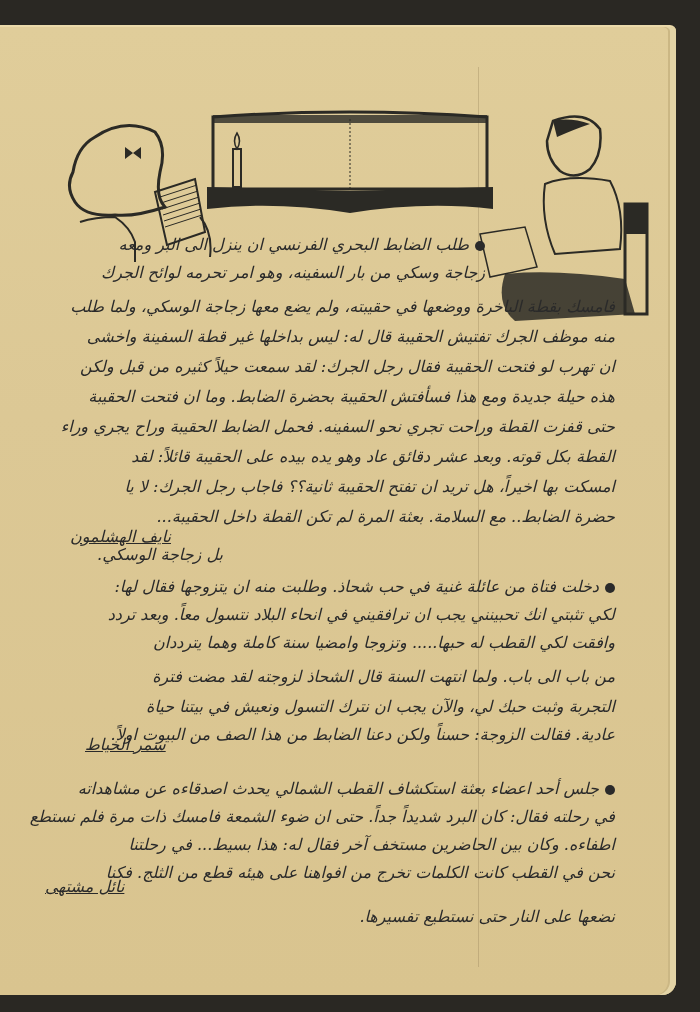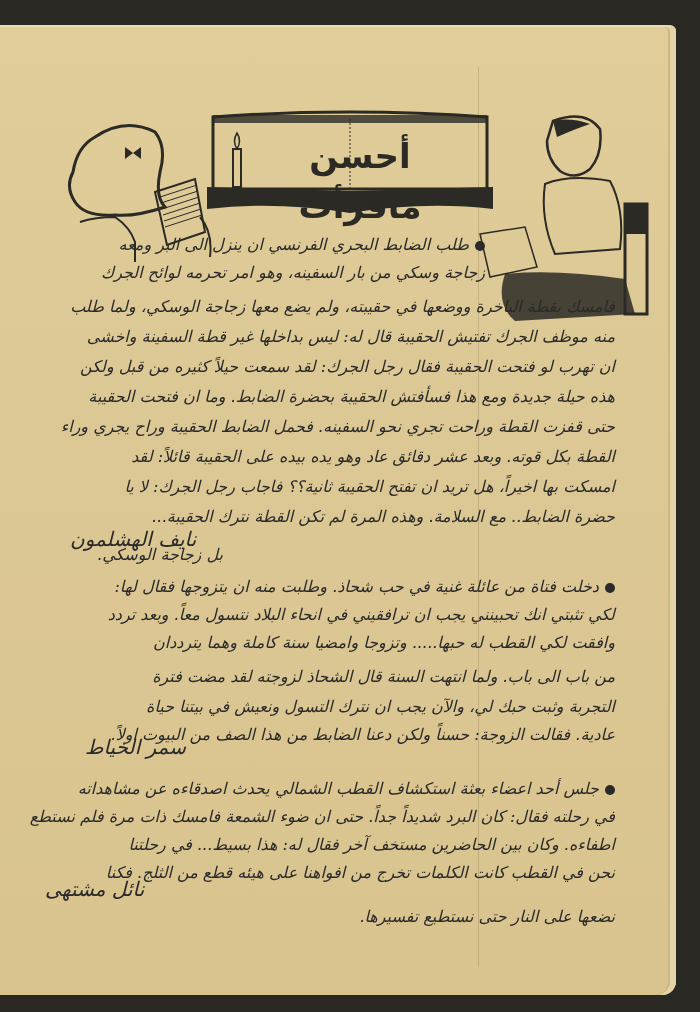--- a/index.html
+++ b/index.html
@@ -29,41 +29,40 @@
     }
     .illus-girl { position: absolute; left: 55px; top: 90px; width: 165px; height: 145px; }
     .illus-boy  { position: absolute; left: 475px; top: 82px; width: 180px; height: 215px; }
     .body-text {
       position: absolute; direction: rtl; text-align: right;
       font-family: "DejaVu Serif", serif; font-style: italic;
       color: #2a2a2a; font-size: 16px;
     }
     .line { position: absolute; right: 0; white-space: nowrap; }
     .bullet { display: inline-block; width: 10px; height: 10px; border-radius: 50%; background: #2a2a2a; margin-left: 6px; vertical-align: middle; }
-    .signature { position: absolute; direction: rtl; font-family: "DejaVu Serif", serif; font-style: italic; font-size: 20px; color: #2a2a2a; white-space: nowrap; }
+    .signature { position: absolute; direction: rtl; font-family: "DejaVu Serif", serif; font-style: italic; font-size: 16px; color: #2a2a2a; white-space: nowrap; text-decoration: underline; }
     .page-number { position: absolute; left: 300px; top: 940px; width: 60px; text-align: center; font-family: "DejaVu Sans", sans-serif; font-size: 22px; color: #2a2a2a; margin-top: 44px; }
   </style>
 </head>
 <body>
 
 <div class="page">
   <div class="fold"></div>
 
   <svg class="title-book" viewBox="0 0 290 105">
     <path d="M8 8 Q145 -2 282 8 L282 80 L8 80 Z" fill="none" stroke="#2b2a25" stroke-width="3"></path>
     <rect x="8" y="6" width="274" height="8" fill="#2b2a25" opacity="0.8"></rect>
     <path d="M2 78 L145 82 L288 78 L288 100 Q220 92 145 104 Q70 92 2 100 Z" fill="#2b2a25"></path>
     <line x1="145" y1="10" x2="145" y2="82" stroke="#2b2a25" stroke-width="1" stroke-dasharray="2 2"></line>
     <line x1="2" y1="84" x2="30" y2="84" stroke="#2b2a25" stroke-width="2"></line>
     <line x1="260" y1="84" x2="288" y2="84" stroke="#2b2a25" stroke-width="2"></line>
 
     <rect x="28" y="40" width="8" height="38" fill="none" stroke="#2b2a25" stroke-width="2"></rect>
     <path d="M32 24 Q27 32 32 40 Q37 32 32 24 Z" fill="none" stroke="#2b2a25" stroke-width="1.5"></path>
   </svg>
-  <div class="title-text">أحسن ماقرأت</div>
 
   <svg class="illus-girl" viewBox="0 0 165 145">
     <path d="M40 20 Q70 0 100 15 Q112 30 105 55 Q100 80 110 90 Q80 100 60 98 Q30 100 20 85 Q10 70 18 55 Q22 30 40 20 Z" fill="none" stroke="#2b2a25" stroke-width="3"></path>
     <path d="M70 30 L78 36 L70 42 Z M86 30 L78 36 L86 42 Z" fill="#2b2a25"></path>
     <path d="M25 105 Q40 100 60 100 Q75 110 80 125 L80 145" fill="none" stroke="#2b2a25" stroke-width="2"></path>
     <path d="M100 75 L140 62 L150 115 L112 128 Z" fill="none" stroke="#2b2a25" stroke-width="2"></path>
     <path d="M105 80 L142 68 M106 86 L143 74 M107 92 L144 80 M108 98 L145 86 M109 104 L146 92 M110 110 L147 98" stroke="#2b2a25" stroke-width="1"></path>
     <path d="M145 100 Q158 115 155 140" fill="none" stroke="#2b2a25" stroke-width="2"></path>
   </svg>
 
@@ -80,21 +79,21 @@
   <div class="body-text" style="left:60px; top:208px; width:555px; height:330px;">
     <div class="line" style="top:0; right:130px;"><span class="bullet"></span><span>طلب الضابط البحري الفرنسي ان ينزل الى البر ومعه</span></div>
     <div class="line" style="top:28px; right:130px;">زجاجة وسكي من بار السفينه، وهو امر تحرمه لوائح الجرك</div>
     <div class="line" style="top:62px;">فامسك بقطة الباخرة ووضعها في حقيبته، ولم يضع معها زجاجة الوسكي، ولما طلب</div>
     <div class="line" style="top:92px;">منه موظف الجرك تفتيش الحقيبة قال له: ليس بداخلها غير قطة السفينة واخشى</div>
     <div class="line" style="top:122px;">ان تهرب لو فتحت الحقيبة فقال رجل الجرك: لقد سمعت حيلاً كثيره من قبل ولكن</div>
     <div class="line" style="top:152px;">هذه حيلة جديدة ومع هذا فسأفتش الحقيبة بحضرة الضابط. وما ان فتحت الحقيبة</div>
     <div class="line" style="top:182px;margin-left:32px;">حتى قفزت القطة وراحت تجري نحو السفينه. فحمل الضابط الحقيبة وراح يجري وراء</div>
     <div class="line" style="top:212px;">القطة بكل قوته. وبعد عشر دقائق عاد وهو يده بيده على الحقيبة قائلاً: لقد</div>
     <div class="line" style="top:242px;">امسكت بها اخيراً، هل تريد ان تفتح الحقيبة ثانية؟؟ فاجاب رجل الجرك: لا يا</div>
-    <div class="line" style="top:272px;">حضرة الضابط.. مع السلامة. وهذه المرة لم تكن القطة نترك الحقيبة...</div>
+    <div class="line" style="top:272px;">حضرة الضابط.. مع السلامة. بعثة المرة لم تكن القطة داخل الحقيبة...</div>
     <div class="line" style="top:310px; right:392px;">بل زجاجة الوسكي.</div>
   </div>
   <div class="signature" style="left:70px; top:500px;">نايف الهشلمون</div>
 
   <div class="body-text" style="left:60px; top:550px; width:555px; height:180px;">
     <div class="line" style="top:0;"><span class="bullet"></span><span>دخلت فتاة من عائلة غنية في حب شحاذ. وطلبت منه ان يتزوجها فقال لها:</span></div>
     <div class="line" style="top:28px;text-align:right;">لكي تثبتي انك تحبينني يجب ان ترافقيني في انحاء البلاد نتسول معاً. وبعد تردد</div>
     <div class="line" style="top:56px;">وافقت لكي القطب له حبها..... وتزوجا وامضيا سنة كاملة وهما يترددان</div>
     <div class="line" style="top:90px;">من باب الى باب. ولما انتهت السنة قال الشحاذ لزوجته لقد مضت فترة</div>
     <div class="line" style="top:120px;">التجربة وثبت حبك لي، والآن يجب ان نترك التسول ونعيش في بيتنا حياة</div>

